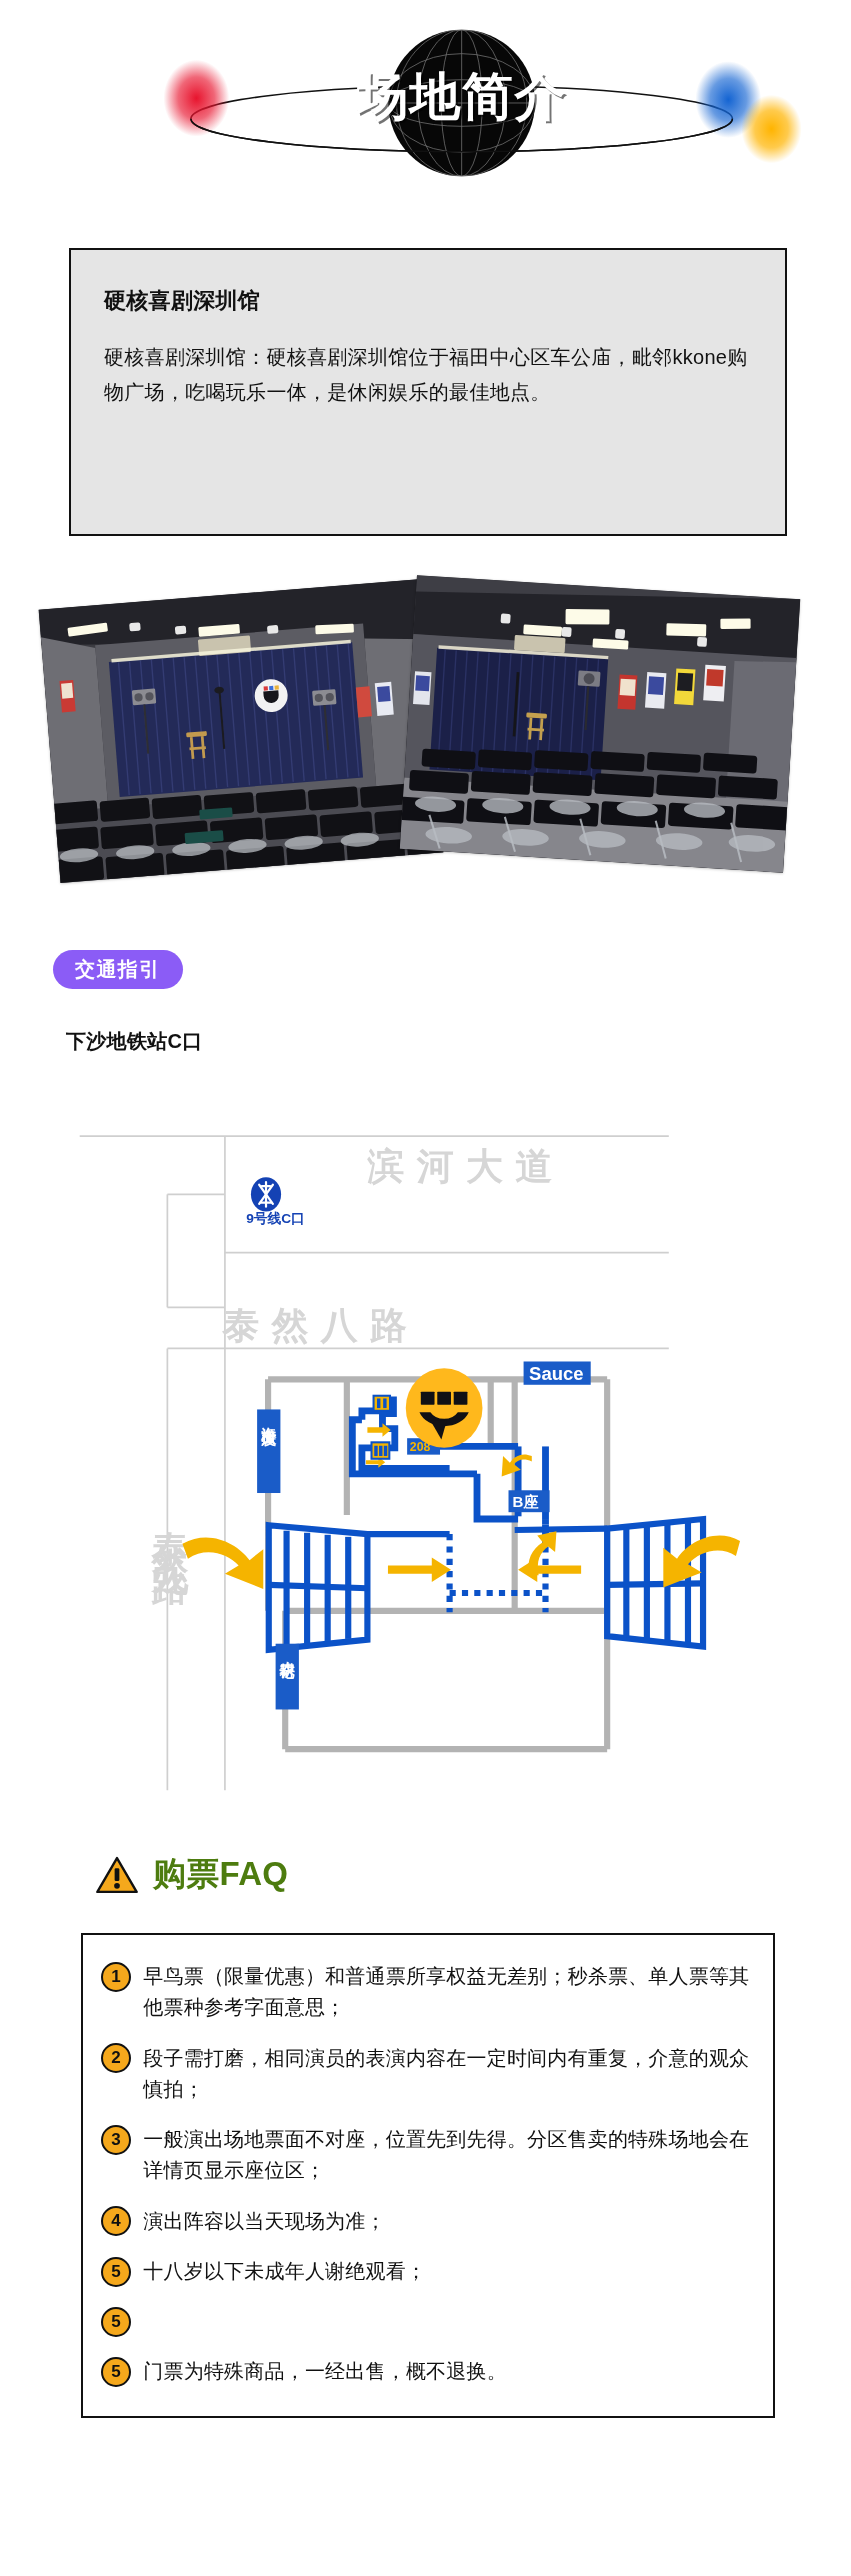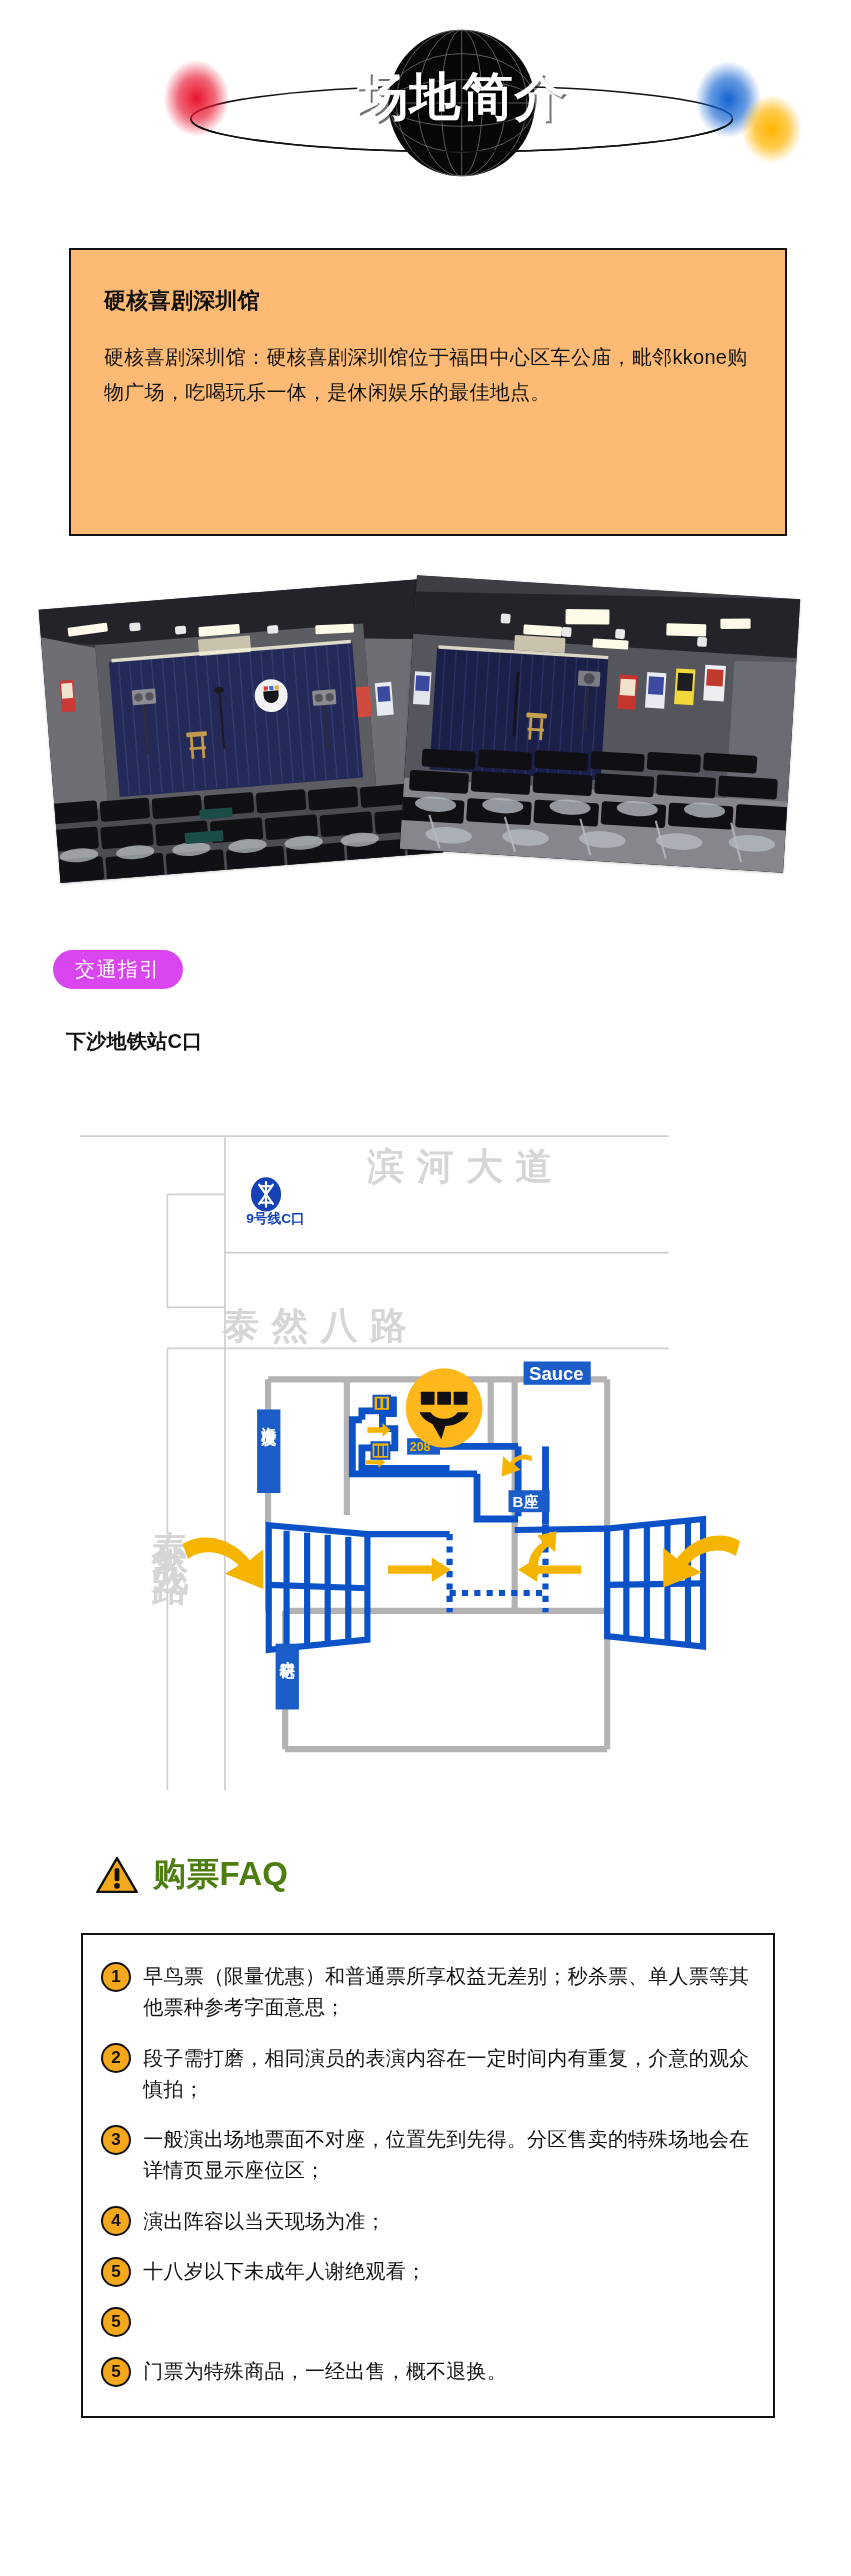--- a/index.html
+++ b/index.html
@@ -27,21 +27,21 @@
     z-index: 5;
   }
 
   
   .info-card {
     position: absolute;
     left: 69px; top: 248px;
     width: 718px;
     min-height: 288px;
     border: 2.1px solid #111111;
-    background: #fdba74;
+    background: #e5e5e5;
     padding: 36px 33px 31.5px 33px;
   }
   .venue-name {
     font-size: 22px; font-weight: bold; color: #111;
     line-height: 1.4; letter-spacing: 0.3px;
   }
   .venue-address {
     font-size: 20px; font-weight: bold; color: #111;
     line-height: 1.45; letter-spacing: -0.1px; margin-top: 4.1px;
   }
@@ -59,26 +59,26 @@
     box-shadow: 0 0.7px 2.7px rgba(0,0,0,0.25);
   }
   .photo-left  { left: 49px;  top: 15px;  width: 384px; height: 274px; transform: rotate(-4.6deg); }
   .photo-right { left: 408px; top: 8.2px;  width: 384px; height: 274px; transform: rotate(3.6deg); }
   .photo svg { display: block; width: 100%; height: 100%; }
 
   
   .pill {
     position: absolute;
     left: 53px; top: 950px;
-    background: #d946ef;
+    background: #8b5cf6;
     color: #ffffff;
     border-radius: 27.4px;
     padding: 9px 22px 10.3px 22px;
     font-size: 20px;
-    font-weight: normal;
+    font-weight: bold;
     letter-spacing: 1.4px;
     line-height: 1;
   }
   .subway-text {
     position: absolute;
     left: 66px; top: 1028px;
     font-size: 20px; font-weight: bold; color: #111;
     letter-spacing: 0.3px;
   }
 

